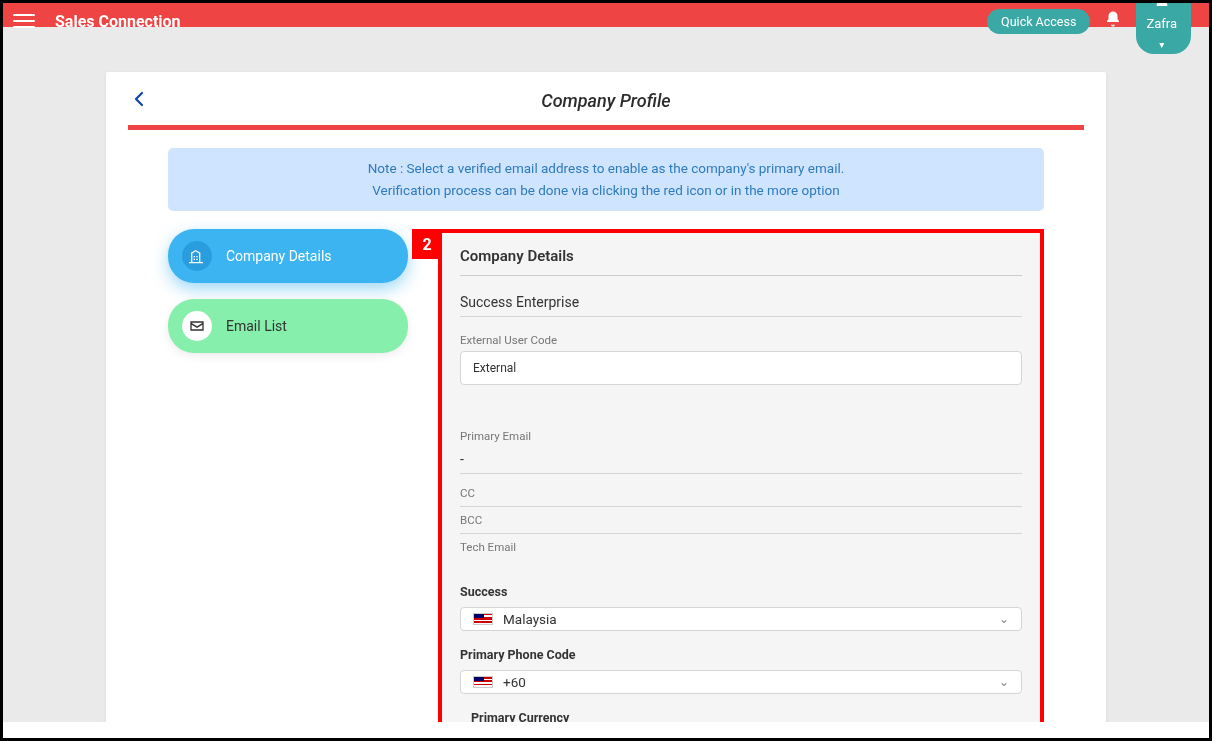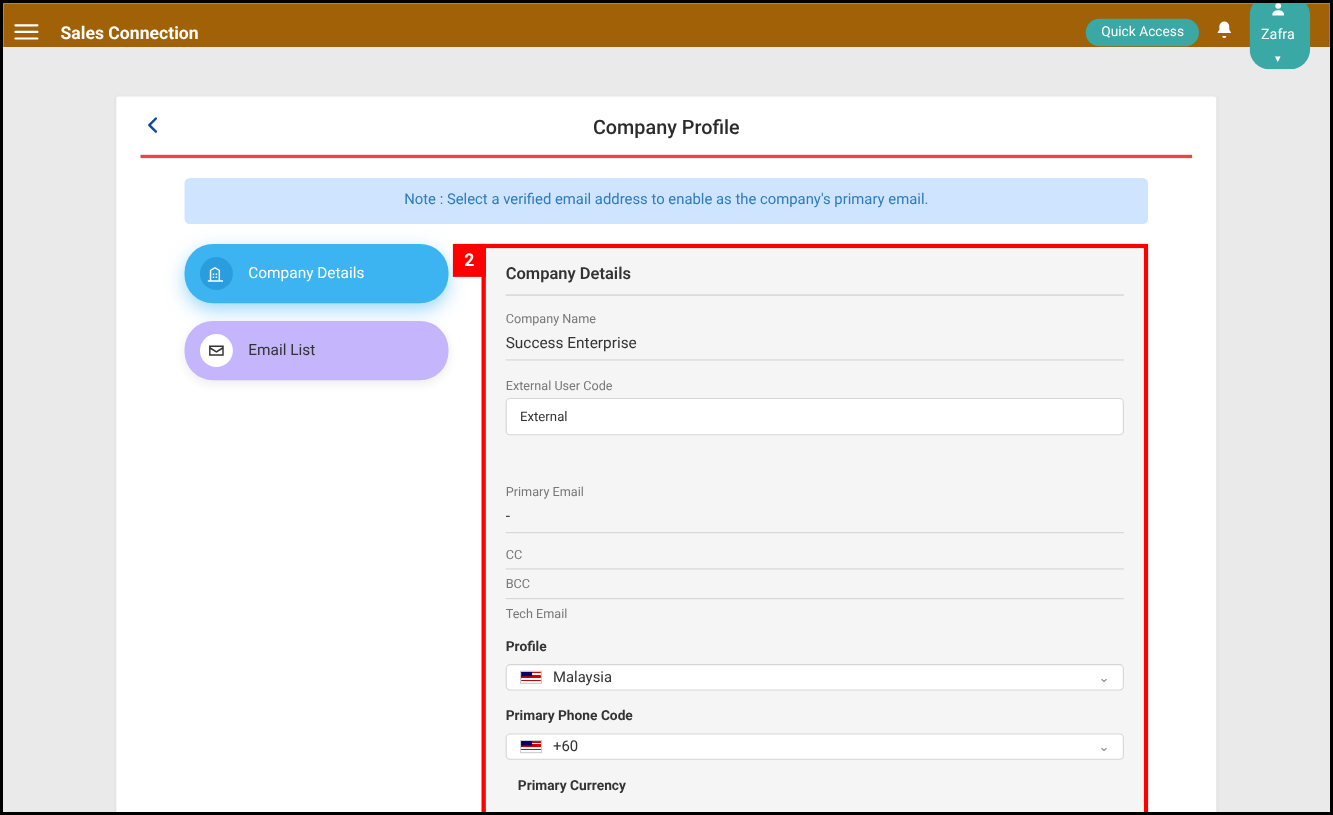--- a/index.html
+++ b/index.html
@@ -7,22 +7,22 @@
 
   .outer-frame {
     width: 1212px;
     height: 741px;
     border: 3px solid #000;
     position: relative;
     overflow: hidden;
   }
 
   .topbar {
-    height: 40px;
-    background: #a16207;
+    height: 24px;
+    background: #ef4444;
     display: flex;
     align-items: center;
     padding: 12px 18px 0 10px;
     color: #fff;
   }
   .hamburger {
     display: flex; flex-direction: column; justify-content: center; gap: 4px;
     width: 22px; height: 22px; cursor: pointer; margin-right: 20px;
   }
   .hamburger span { height: 2px; background: #fff; border-radius: 1px; }
@@ -53,21 +53,21 @@
     width: 1000px;
     margin: 0 auto;
     background: #fff;
     box-shadow: 0 1px 4px rgba(0,0,0,0.06);
     border-radius: 2px;
     padding: 18px 22px 30px;
   }
 
   .card-header {
     display: flex; align-items: center; position: relative;
-    border-bottom: 3px solid #ef4444; padding-bottom: 14px; margin-bottom: 18px;
+    border-bottom: 5px solid #ef4444; padding-bottom: 14px; margin-bottom: 18px; font-style: italic;
   }
   .back-arrow { position: absolute; left: 6px; color: #0d47a1; font-size: 18px; cursor: pointer; }
   .page-title { flex: 1; text-align: center; font-size: 18px; font-weight: 500; color: #2b2b2b; }
 
   .note-banner {
     background: #cfe5ff;
     color: #2e7bbd;
     text-align: center;
     padding: 10px 12px;
     font-size: 13.5px;
@@ -84,21 +84,21 @@
 
   .side-col { width: 240px; flex-shrink: 0; }
   .pill {
     display: flex; align-items: center; gap: 14px;
     border-radius: 26px; padding: 12px 24px;
     font-size: 14px; cursor: pointer; margin-bottom: 16px;
     box-shadow: 0 3px 10px rgba(0,0,0,0.08);
   }
   .pill-active { background: #3db4f2; color: #fff; box-shadow: 0 6px 16px rgba(61,180,242,0.5); }
   .pill-active .pill-icon-circle { background: #2a9ddf; }
-  .pill-inactive { background: #c4b5fd; color: #333; }
+  .pill-inactive { background: #86efac; color: #333; }
   .pill-inactive .pill-icon-circle { background: #fff; }
   .pill-icon-circle {
     width: 30px; height: 30px; border-radius: 50%;
     display: flex; align-items: center; justify-content: center; flex-shrink: 0;
     margin-left: -10px;
   }
 
   .detail-col {
     flex: 1;
     position: relative;
@@ -188,20 +188,21 @@
         <div class="back-arrow">
           <svg width="10" height="16" viewBox="0 0 10 16" fill="none">
               <path d="M8 14L2 8l6-6" stroke="#0d47a1" stroke-width="2.2" stroke-linecap="round" stroke-linejoin="round"></path>
             </svg>
         </div>
         <div class="page-title">Company Profile</div>
       </div>
 
       <div class="note-banner">
         <div>Note : Select a verified email address to enable as the company's primary email.</div>
+        <div>Verification process can be done via clicking the red icon or in the more option</div>
       </div>
 
       <div class="two-col">
 
         <div class="side-col">
           <div class="pill pill-active">
             <div class="pill-icon-circle">
               <svg width="16" height="16" viewBox="0 0 24 24" fill="#fff">
                   <path d="M3 21V7l7-4 7 4v14h4v2H0v-2h3zm2 0h10V8.2L10 5 5 8.2V21zm2-9h2v2H7v-2zm4 0h2v2h-2v-2zm-4 4h2v2H7v-2zm4 0h2v2h-2v-2z"></path>
                 </svg>
@@ -218,40 +219,39 @@
           </div>
         </div>
 
         <div class="detail-col">
           <div class="step-badge">2</div>
           <div class="detail-inner">
 
             <div class="section-heading">Company Details</div>
 
             <div class="field">
-              <div class="field-label">Company Name</div>
               <div class="field-value-line">Success Enterprise</div>
             </div>
 
             <div class="field">
               <div class="field-label">External User Code</div>
               <input class="text-input" value="External" style="">
             </div>
 
             <div class="field" style="margin-bottom:6px;margin-top:44px;">
               <div class="field-label">Primary Email</div>
               <div class="field-value-line">-</div>
             </div>
 
             <div class="field-row-line">CC</div>
             <div class="field-row-line">BCC</div>
-            <div class="field-row-line" style="border-bottom:none; margin-bottom:10px;">Tech Email</div>
-
-            <div class="field">
-              <div class="field-label bold">Profile</div>
+            <div class="field-row-line" style="border-bottom:none; margin-bottom:24px;">Tech Email</div>
+
+            <div class="field">
+              <div class="field-label bold">Success</div>
               <div class="dropdown">
                 <span class="flag">
                     <span class="canton"></span>
                   </span>
                 <span>Malaysia</span>
                 <span class="chev">⌄</span>
               </div>
             </div>
 
             <div class="field">

